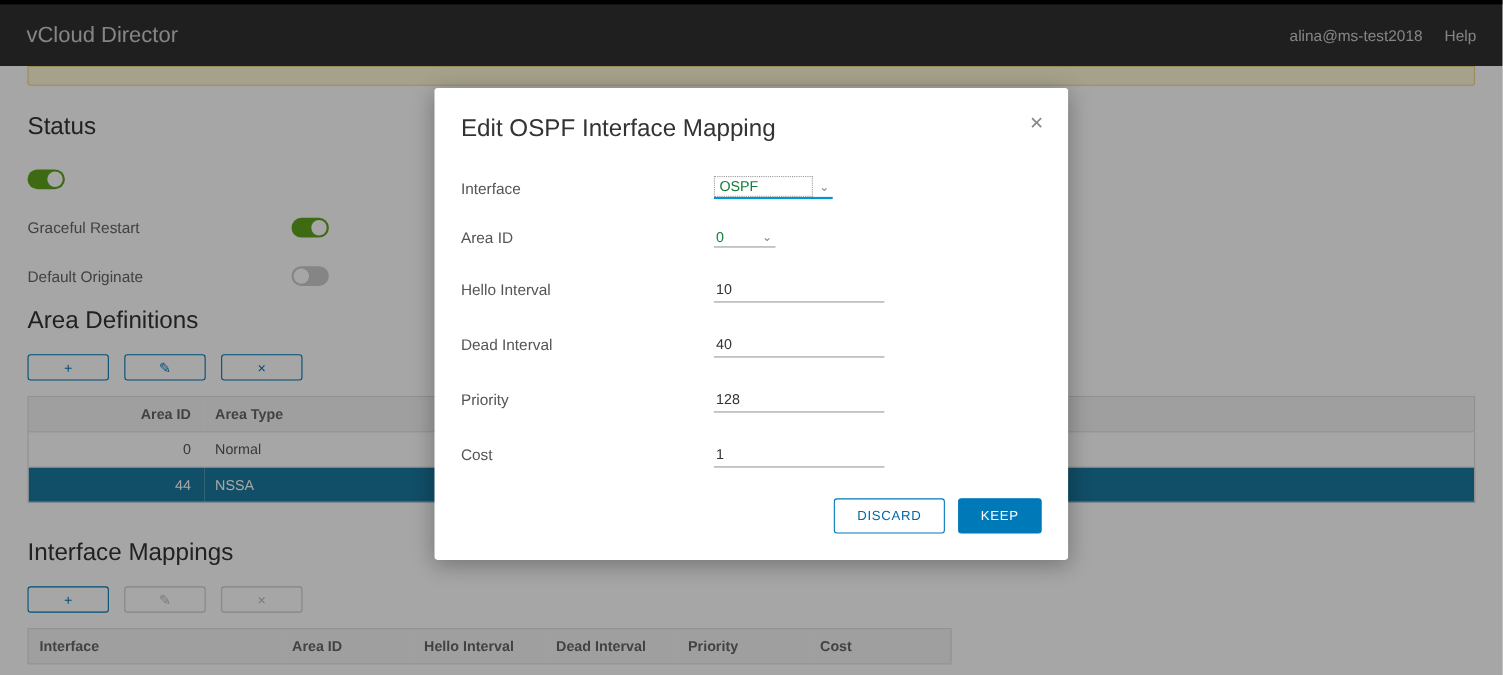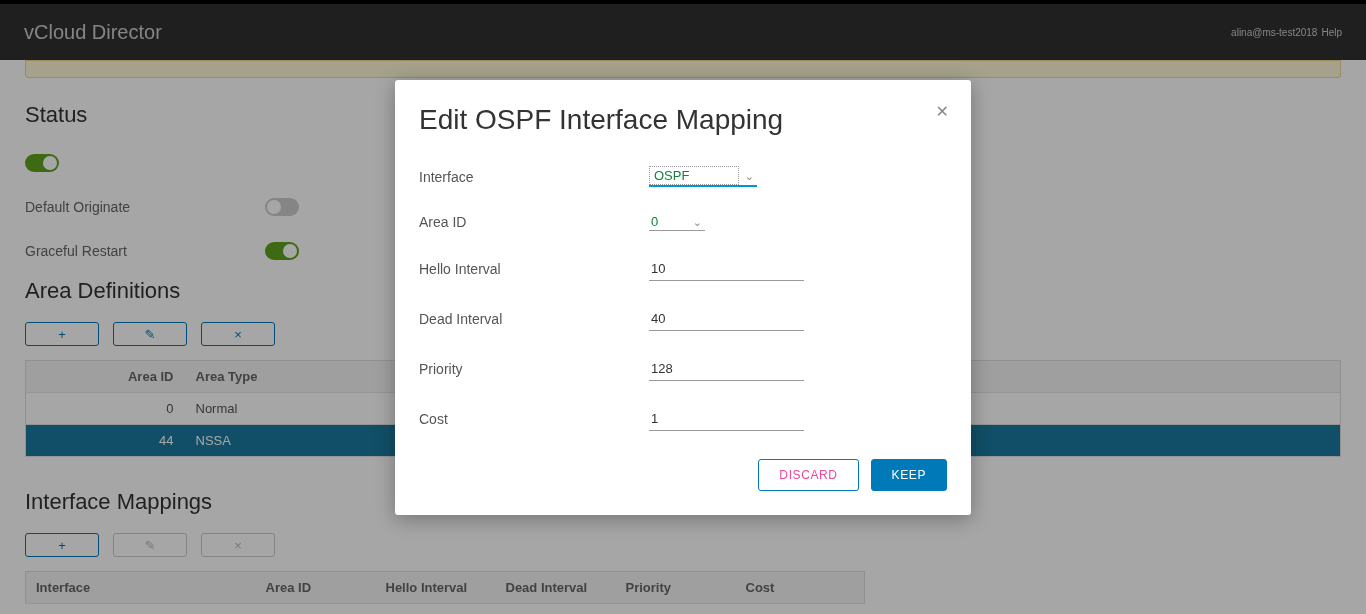--- a/index.html
+++ b/index.html
@@ -20,24 +20,24 @@
     height: 60px;
     display: flex;
     align-items: center;
     padding: 12px 24px;
     color: #ccc;
     font-size: 20px;
     justify-content: space-between;
     border-top: 4px solid #000;
   }
   .topbar-right {
-    font-size: 10px;
+    font-size: 14px;
     color: #ccc;
     display: flex;
-    gap: 4px;
+    gap: 20px;
   }
 
   .page {
     padding: 0 25px 25px 25px;
     height: calc(614px - 60px);
     overflow: hidden;
     border-radius: 12px;
   }
 
   .alert-strip {
@@ -160,21 +160,21 @@
 
   .modal {
     width: 576px;
     background: #fff;
     border-radius: 3px;
     box-shadow: 0 4px 20px rgba(0,0,0,0.3);
     padding: 24px;
     position: relative;
   }
   .modal h2 {
-    font-size: 28px;
+    font-size: 22px;
     font-weight: 300;
     color: #333;
     margin-bottom: 30px;
   }
   .close-x {
     position: absolute;
     top: 22px;
     right: 22px;
     color: #888;
     cursor: pointer;
@@ -240,21 +240,21 @@
   }
   .btn {
     padding: 8px 20px;
     font-size: 12px;
     letter-spacing: 0.05em;
     border-radius: 3px;
     cursor: pointer;
   }
   .btn-outline {
     background: #fff;
-    color: #ec4899;
+    color: #0369a1;
     border: 1px solid #0079b8;
   }
   .btn-primary {
     background: #0079b8;
     color: #fff;
     border: 1px solid #0079b8;
   }
 </style>
 </head>
 <body>
@@ -271,28 +271,28 @@
   <div class="alert-strip"></div>
 
   <h3 class="section">Status</h3>
 
   <div class="toggle-row">
     <div class="toggle on">
         <div class="knob"></div>
       </div>
   </div>
   <div class="toggle-row">
+    <div class="toggle-label">Graceful Restart</div>
+    <div class="toggle on">
+        <div class="knob"></div>
+      </div>
+  </div>
+  <div class="toggle-row">
     <div class="toggle-label">Default Originate</div>
     <div class="toggle off">
-        <div class="knob"></div>
-      </div>
-  </div>
-  <div class="toggle-row">
-    <div class="toggle-label">Graceful Restart</div>
-    <div class="toggle on">
         <div class="knob"></div>
       </div>
   </div>
 
   <h3 class="section">Area Definitions</h3>
   <div class="btn-row">
     <div class="icon-btn">
         <span>+</span>
       </div>
     <div class="icon-btn">

